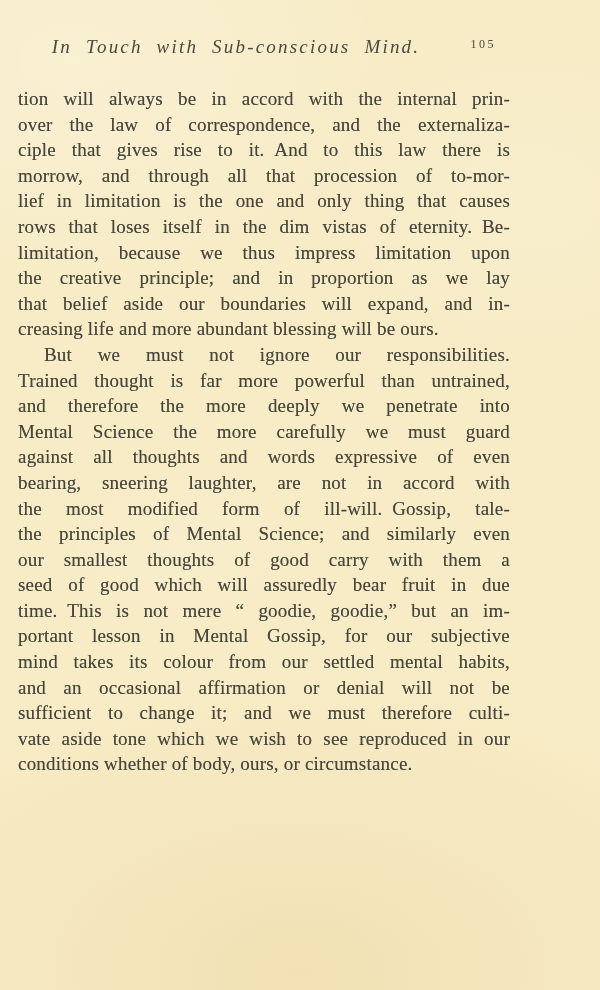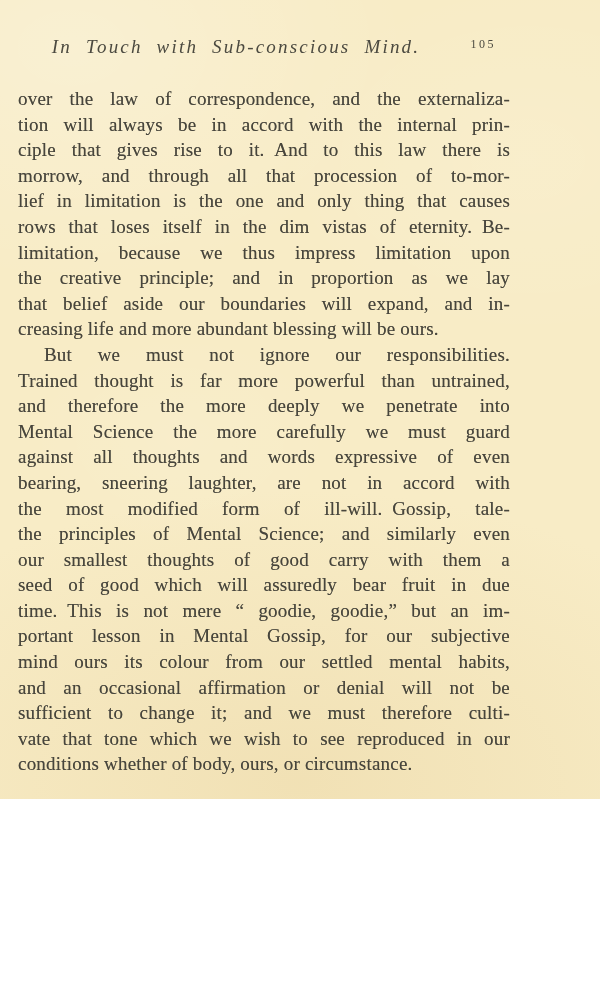--- a/index.html
+++ b/index.html
@@ -6,21 +6,21 @@
     --paper:#f8ecc6;
     --ink:#47453c;
   }
   html,body{margin:0;padding:0;}
   body{
     width:600px;height:990px;overflow:hidden;
     font-family:"Liberation Serif","DejaVu Serif",serif;
   }
   .page{
     position:relative;
-    width:600px;height:799px;
+    width:600px;height:990px;
     background:
       radial-gradient(ellipse 520px 360px at 12% 6%, rgba(255,255,255,0.22), transparent 65%),
       radial-gradient(ellipse 420px 300px at 88% 20%, rgba(255,255,255,0.10), transparent 60%),
       radial-gradient(ellipse 700px 420px at 50% 98%, rgba(225,199,140,0.30), transparent 70%),
       radial-gradient(ellipse 260px 180px at 30% 55%, rgba(255,255,255,0.08), transparent 60%),
       var(--paper);
     color:var(--ink);
   }
   .running-header{
     position:absolute;
@@ -73,22 +73,22 @@
 </head>
 <body>
 
 <div class="page">
   <div class="running-header">
     <span class="page-title">In Touch with Sub-conscious Mind.</span>
     <span class="page-number">105</span>
   </div>
   <main class="body-text">
       <div class="para">
+        <div class="line">tion will always be in accord with the internal prin-</div>
         <div class="line">over the law of correspondence, and the externaliza-</div>
-        <div class="line">tion will always be in accord with the internal prin-</div>
         <div class="line">ciple that gives rise to it. And to this law there is</div>
         <div class="line">morrow, and through all that procession of to-mor-</div>
         <div class="line">lief in limitation is the one and only thing that causes</div>
         <div class="line">rows that loses itself in the dim vistas of eternity. Be-</div>
         <div class="line">limitation, because we thus impress limitation upon</div>
         <div class="line">the creative principle; and in proportion as we lay</div>
         <div class="line">that belief aside our boundaries will expand, and in-</div>
         <div class="line last">creasing life and more abundant blessing will be ours.</div>
       </div>
       <div class="para">
@@ -97,20 +97,20 @@
         <div class="line">and therefore the more deeply we penetrate into</div>
         <div class="line">Mental Science the more carefully we must guard</div>
         <div class="line">against all thoughts and words expressive of even</div>
         <div class="line">bearing, sneering laughter, are not in accord with</div>
         <div class="line">the most modified form of ill-will. Gossip, tale-</div>
         <div class="line">the principles of Mental Science; and similarly even</div>
         <div class="line">our smallest thoughts of good carry with them a</div>
         <div class="line">seed of good which will assuredly bear fruit in due</div>
         <div class="line">time. This is not mere “ goodie, goodie,” but an im-</div>
         <div class="line">portant lesson in Mental Gossip, for our subjective</div>
-        <div class="line">mind ours its colour from our settled mental habits,</div>
+        <div class="line">mind takes its colour from our settled mental habits,</div>
         <div class="line">and an occasional affirmation or denial will not be</div>
         <div class="line">sufficient to change it; and we must therefore culti-</div>
-        <div class="line">vate that tone which we wish to see reproduced in our</div>
+        <div class="line">vate aside tone which we wish to see reproduced in our</div>
         <div class="line last">conditions whether of body, ours, or circumstance.</div>
       </div>
     </main>
 </div>
 
 </body></html>

